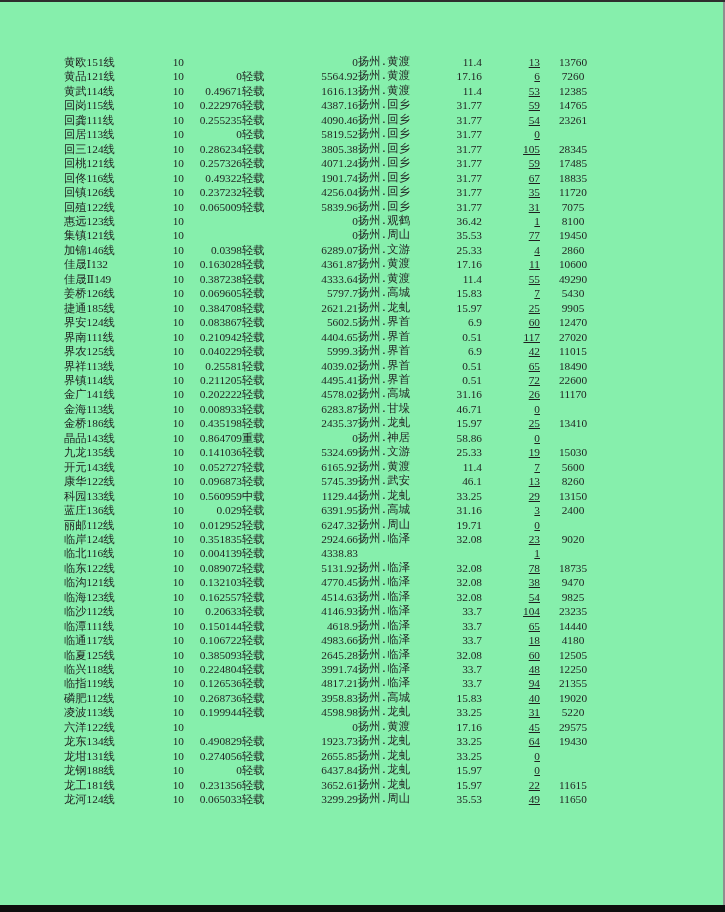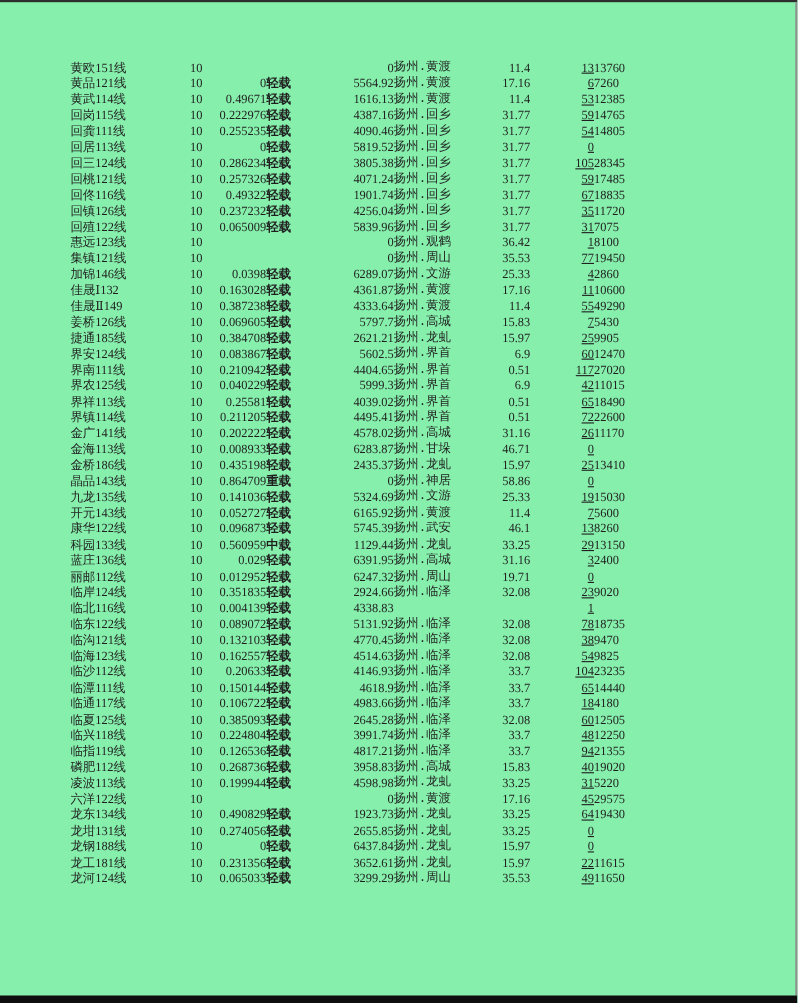--- a/index.html
+++ b/index.html
@@ -25,26 +25,26 @@
     height:14.45px;
     font-size:11.3px;
     line-height:14.45px;
     color:#1f1f1f;
     white-space:nowrap;
     overflow:hidden;
   }
   td.c0 { text-align:left; }
   td.c1 { text-align:right; }
   td.c2 { text-align:right; }
-  td.c3 { text-align:left; padding-left:6px;font-weight:bold; }
+  td.c3 { text-align:left; padding-left:6px; }
   td.c4 { text-align:right; }
   td.c5 { text-align:left; padding-left:5px;font-family:Liberation Mono, monospace; }
   td.c6 { text-align:right; }
   td.c7 { text-align:right;text-decoration:underline; }
-  td.c8 { text-align:left; }
+  td.c8 { text-align:center; }
 </style>
 </head>
 <body>
 
 <div class="page">
   <div class="border-top"></div>
   <div class="border-right"></div>
   <div class="border-bottom"></div>
 
   <table class="line-table">
@@ -106,21 +106,21 @@
         </tr>
         <tr>
           <td class="c0">回龚111线</td>
           <td class="c1">10</td>
           <td class="c2">0.255235</td>
           <td class="c3">轻载</td>
           <td class="c4">4090.46</td>
           <td class="c5">扬州.回乡</td>
           <td class="c6">31.77</td>
           <td class="c7">54</td>
-          <td class="c8">14805</td>
+          <td class="c8">23261</td>
         </tr>
         <tr>
           <td class="c0">回居113线</td>
           <td class="c1">10</td>
           <td class="c2">0</td>
           <td class="c3">轻载</td>
           <td class="c4">5819.52</td>
           <td class="c5">扬州.回乡</td>
           <td class="c6">31.77</td>
           <td class="c7">0</td>

